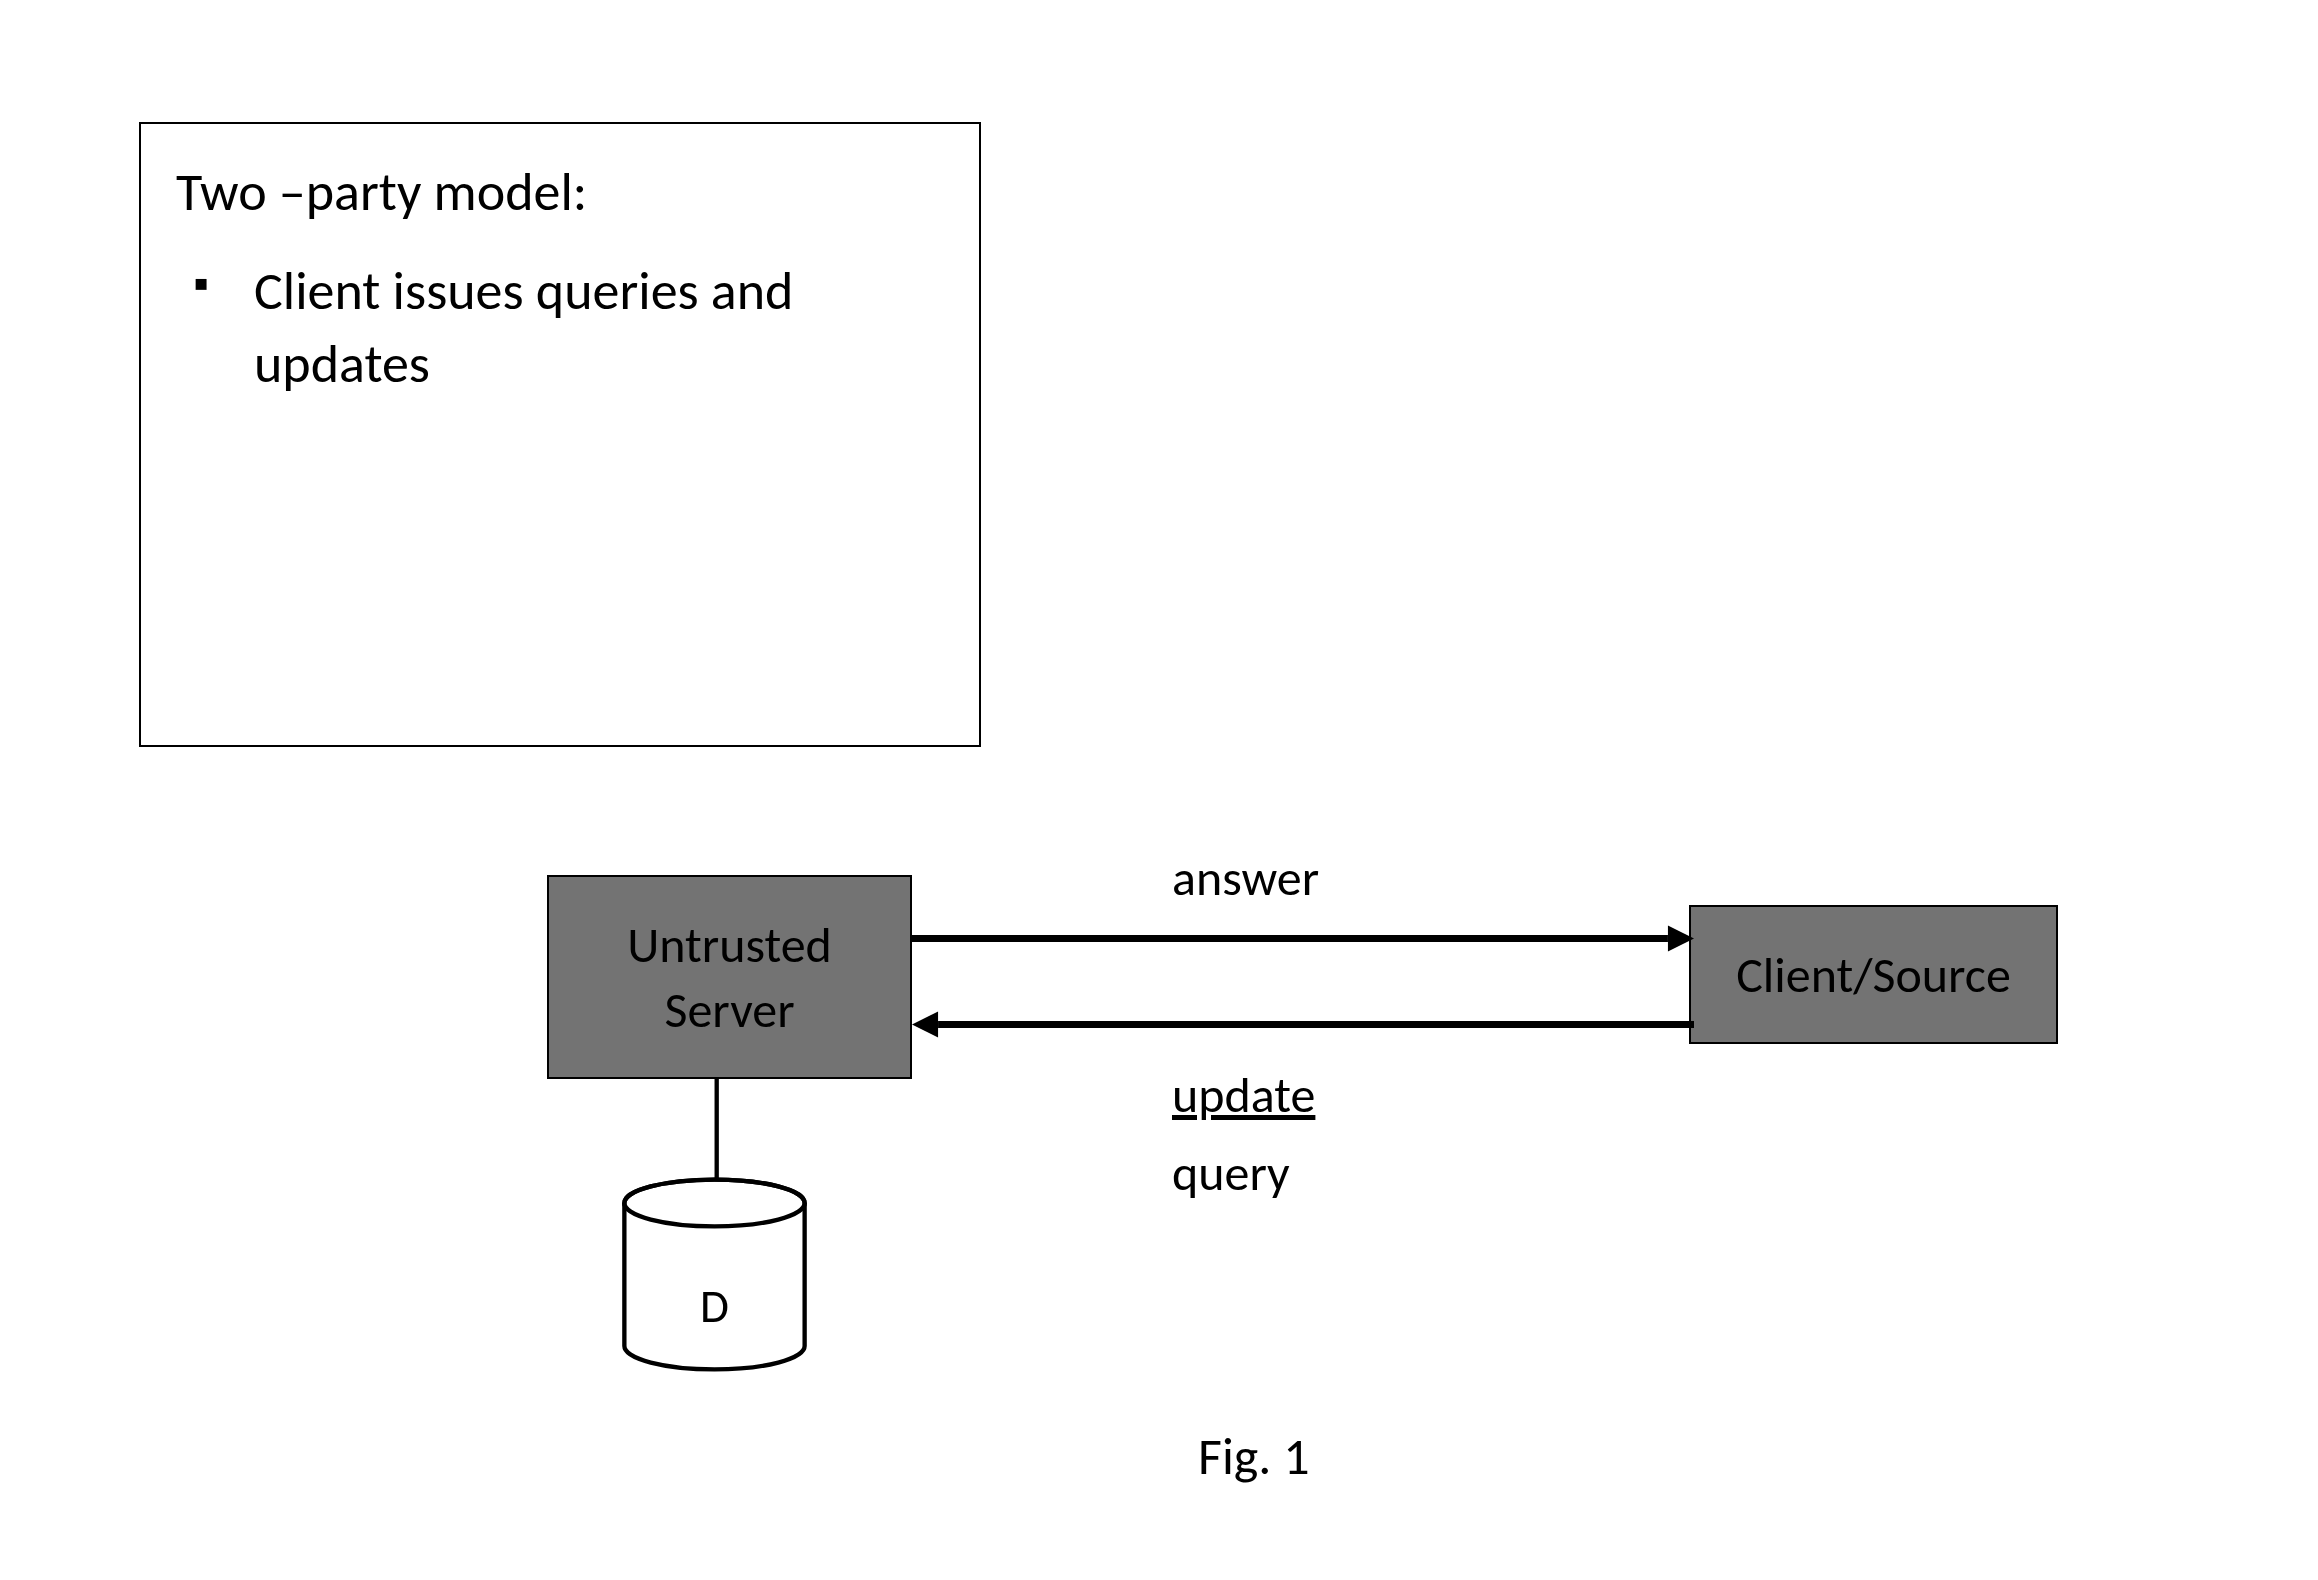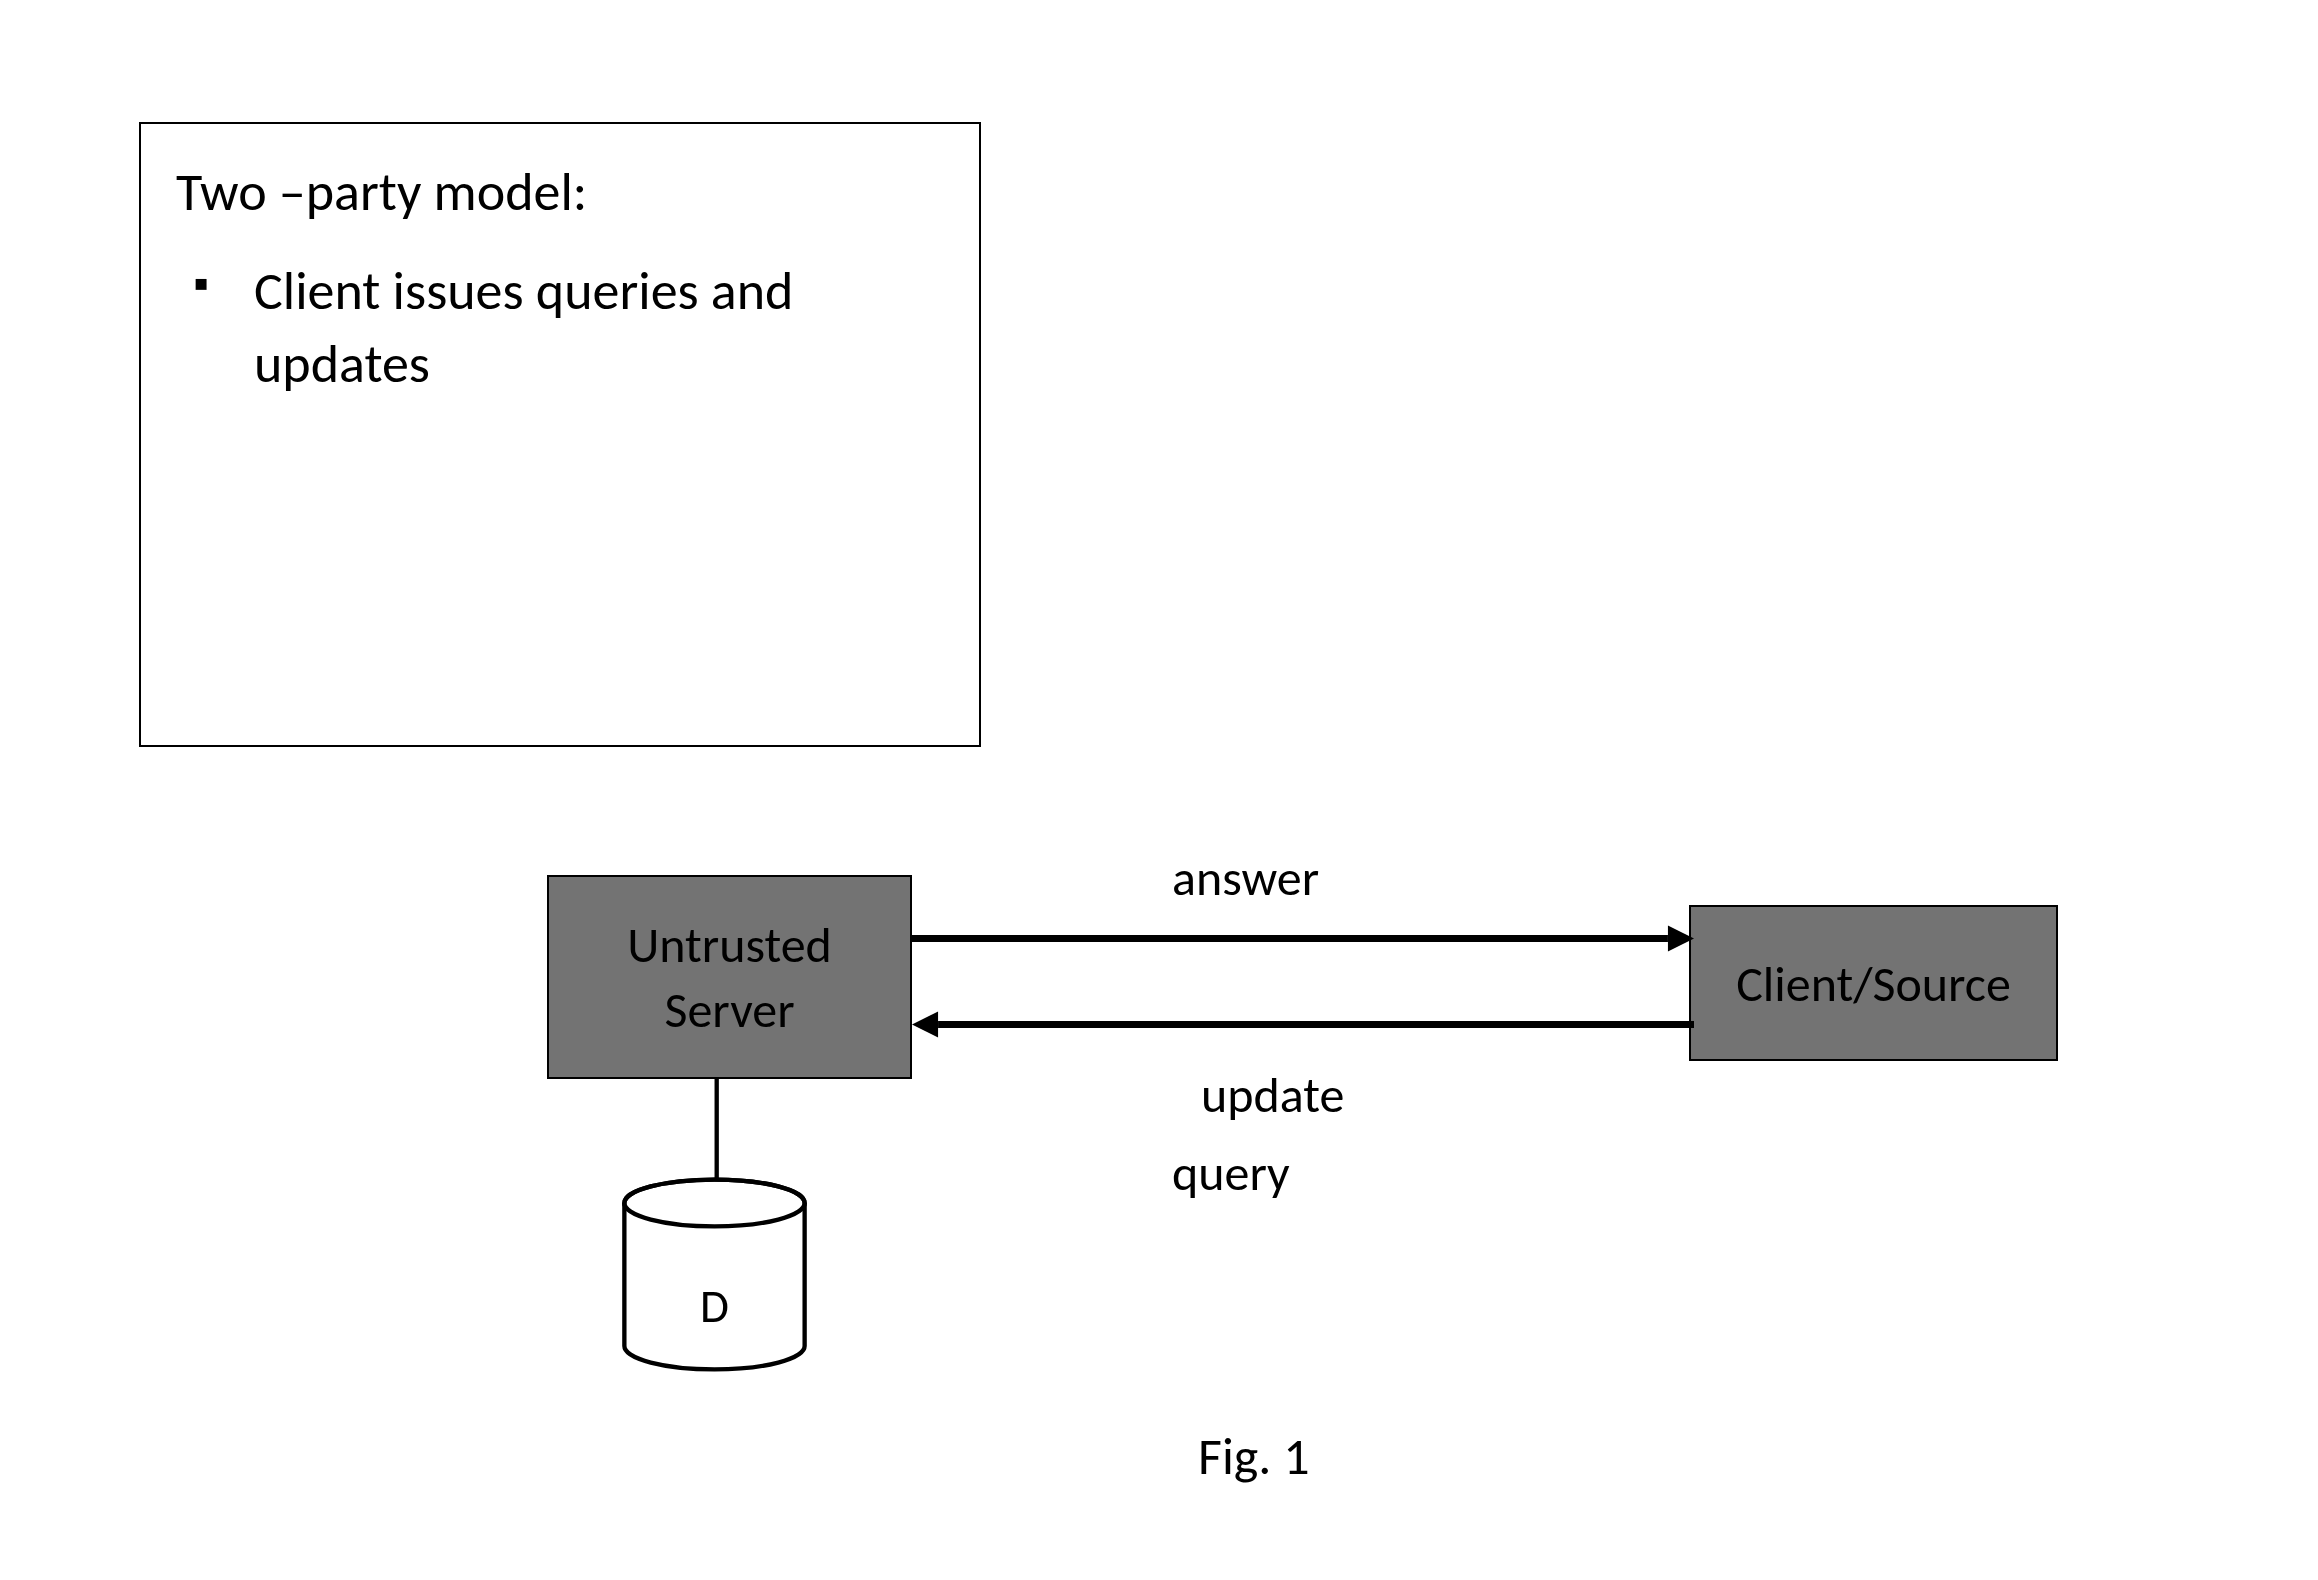--- a/index.html
+++ b/index.html
@@ -90,36 +90,36 @@
   </ul>
 </div>
 
 <div class="diagram">
 
   <div class="box" style="left:547px; top:875px; width:365px; height:204px;">
     <span>Untrusted</span>
     <span>Server</span>
   </div>
 
-  <div class="box" style="left:1689px; top:905px; width:369px; height:156px;">
+  <div class="box" style="left:1689px; top:905px; width:369px; height:139px;">
     <span>Client/Source</span>
   </div>
 
   <svg class="arrow-svg" style="left:912px; top:921px; width:782px; height:35px;" viewBox="0 0 900 40">
     <line x1="0" y1="20" x2="870" y2="20" stroke="#000" stroke-width="8"></line>
     <polygon points="870,5 900,20 870,35" fill="#000"></polygon>
   </svg>
 
   <svg class="arrow-svg" style="left:912px; top:1007px; width:782px; height:35px;" viewBox="0 0 900 40">
     <line x1="30" y1="20" x2="900" y2="20" stroke="#000" stroke-width="8"></line>
     <polygon points="30,5 0,20 30,35" fill="#000"></polygon>
   </svg>
 
   <div class="label" style="left:1172px; top:847px; width:261px;">answer</div>
-  <div class="label" style="left:1201px; top:1064px; width:261px;">update</div>
+  <div class="label" style="left:1172px; top:1064px; width:261px;text-decoration:underline;">update</div>
   <div class="label" style="left:1172px; top:1142px; width:261px;">query</div>
 
   <svg class="arrow-svg" style="left:708px; top:1079px; width:17.4px; height:104px;" viewBox="0 0 20 120">
     <line x1="10" y1="0" x2="10" y2="120" stroke="#000" stroke-width="5"></line>
   </svg>
 
   <div class="cylinder" style="left:621px; top:1177px; width:187px; height:195px;">
     <svg width="187" height="195" viewBox="0 0 215 225">
       <ellipse cx="107.5" cy="30" rx="104" ry="27" fill="#fff" stroke="#000" stroke-width="5"></ellipse>
       <path d="M 3.5 30 L 3.5 195 A 104 27 0 0 0 211.5 195 L 211.5 30" fill="#fff" stroke="#000" stroke-width="5"></path>

